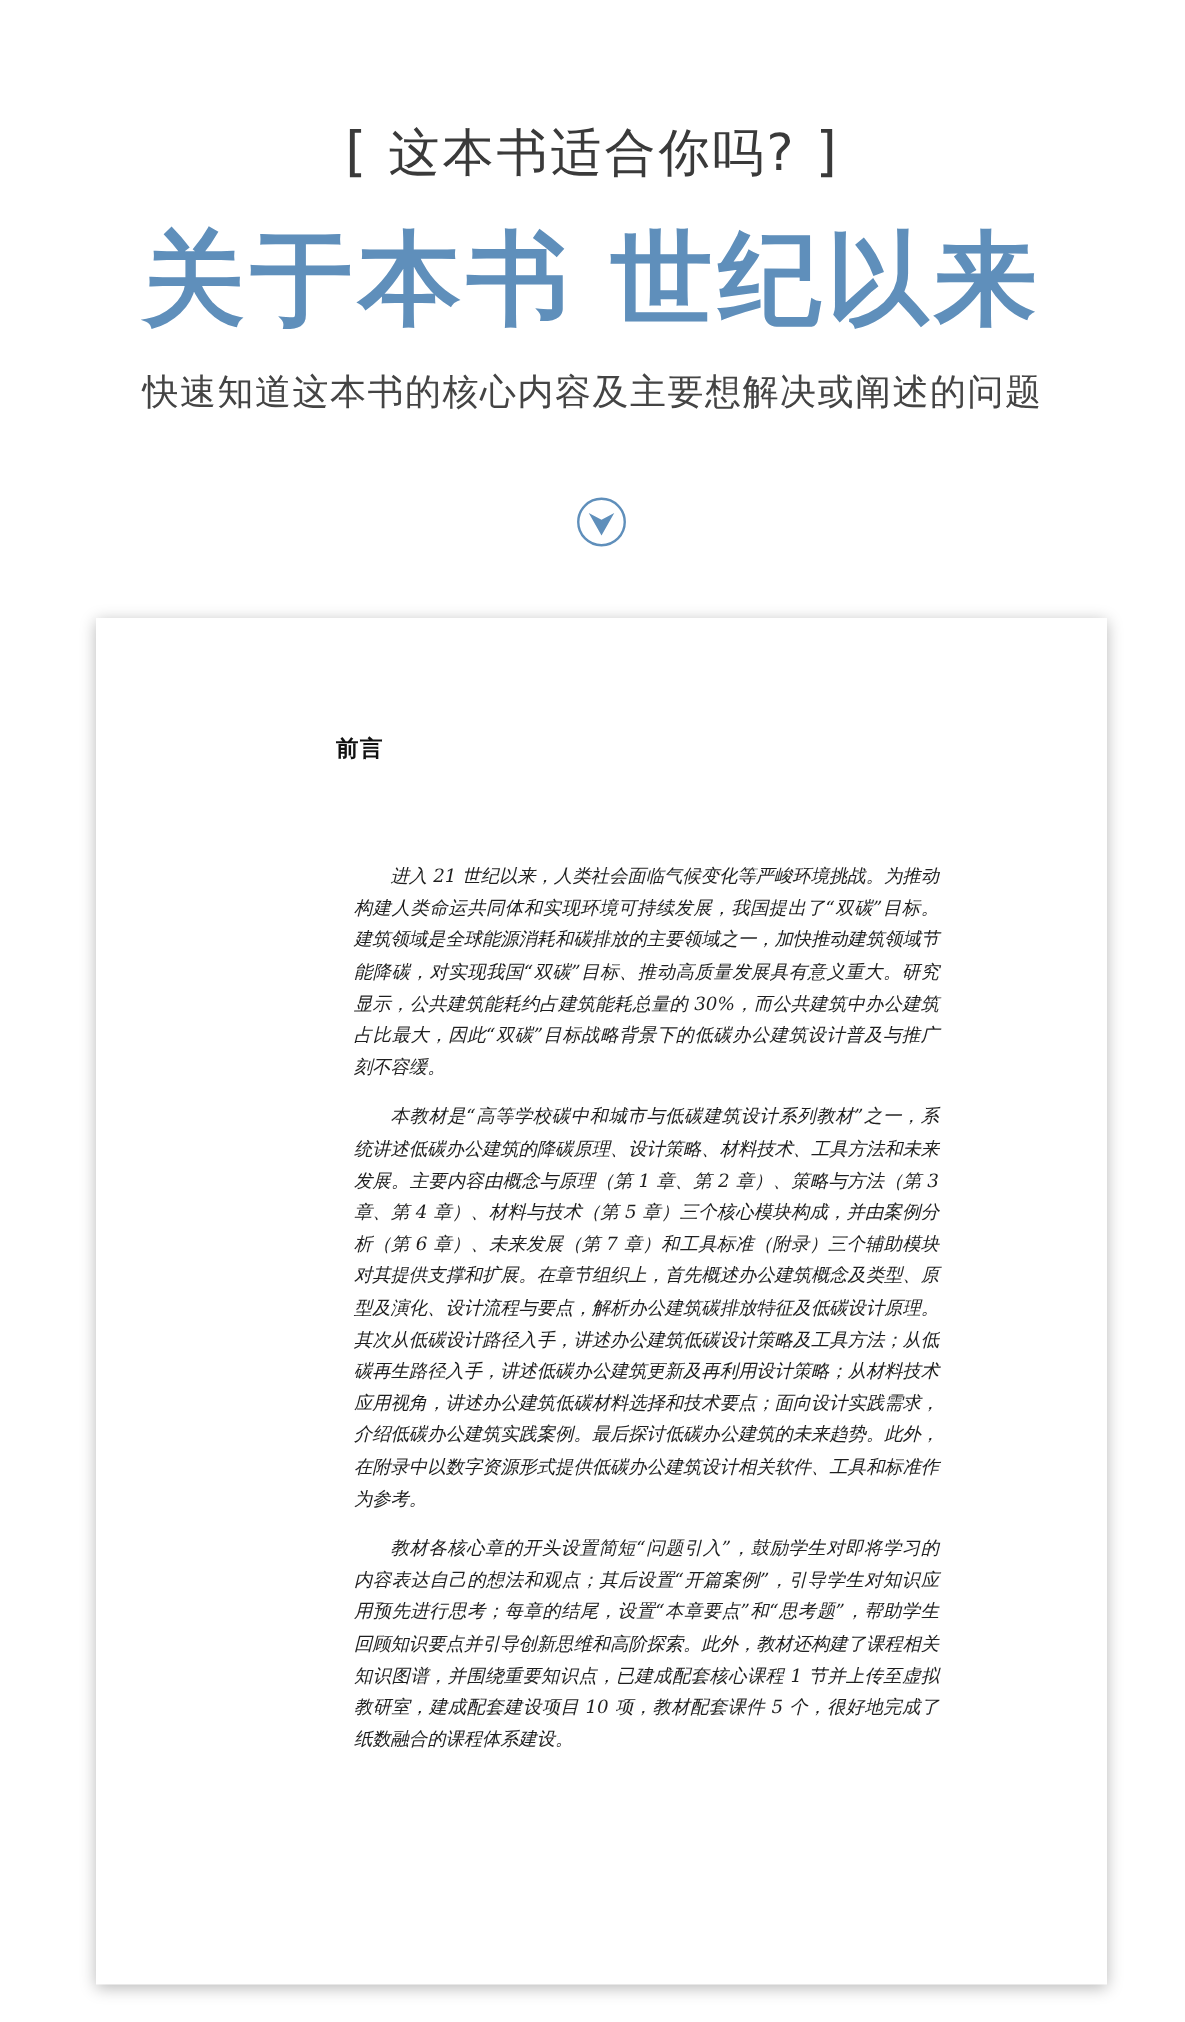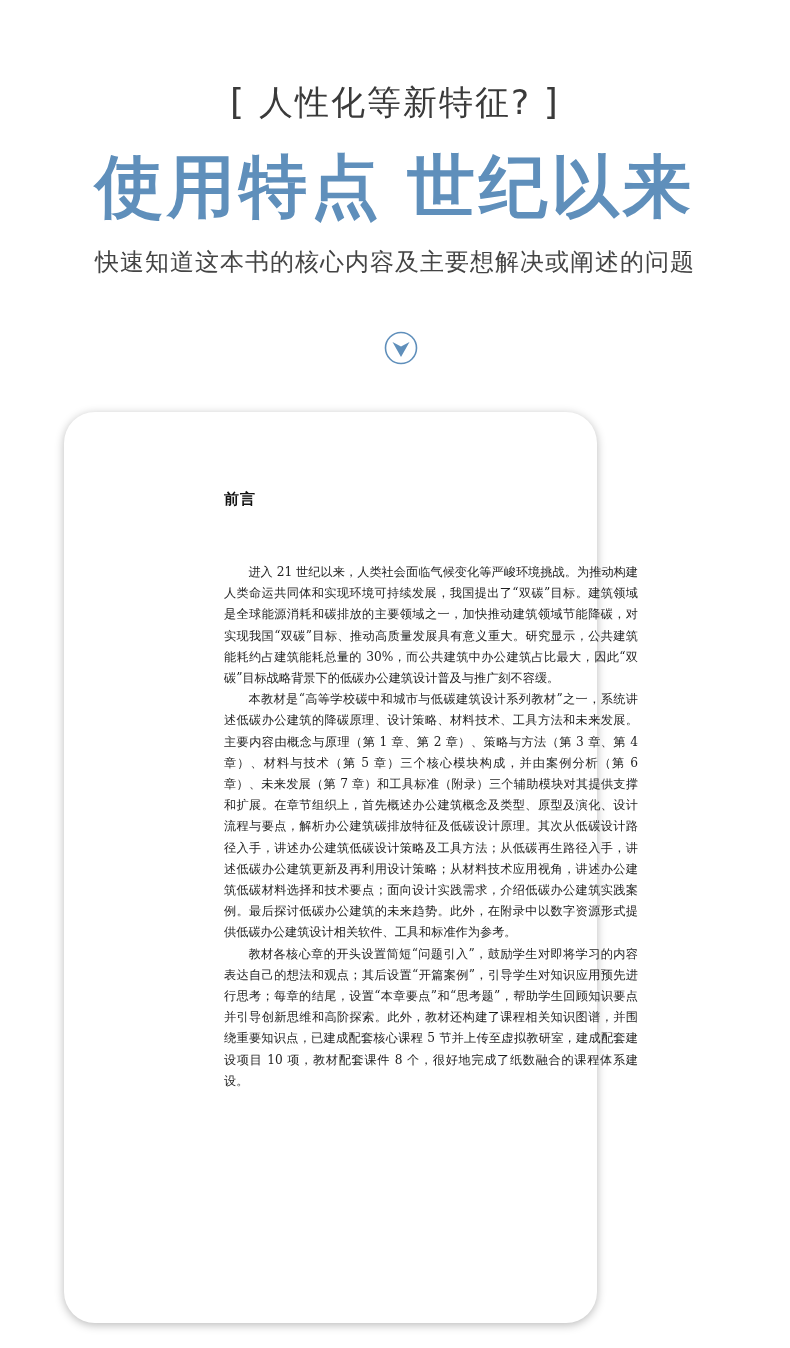--- a/index.html
+++ b/index.html
@@ -65,25 +65,24 @@
       position: absolute;
       top: 331px;
       left: 384px;
       width: 34px;
       height: 34px;
     }
     .card {
       position: absolute;
       top: 412px;
       left: 64px;
-      width: 533px;
+      width: 674px;
       height: 911px;
       background: #ffffff;
       box-shadow: 0 2px 10px rgba(0,0,0,0.28);
-      border-radius: 31px;
     }
     .card-heading {
       position: absolute;
       top: 78px;
       left: 160px;
       font-family: "DejaVu Sans", sans-serif;
       font-weight: bold;
       font-size: 15px;
       color: #111111;
       letter-spacing: 1px;
@@ -93,46 +92,47 @@
       top: 150px;
       left: 160px;
       width: 414px;
       font-family: "DejaVu Serif", serif;
       font-size: 12.2px;
       line-height: 21.2px;
       color: #1e1e1e;
       text-align: justify;
     }
     .card-body p {
-      margin: 0;
+      margin: 12px;
       text-indent: 2em;
+      font-style: italic;
     }
   </style>
 </head>
 <body>
 
 <div class="question">
   <span class="bracket">[</span>
-  <span>人性化等新特征?</span>
+  <span>这本书适合你吗?</span>
   <span class="bracket">]</span>
 </div>
 
 <div class="main-title">
-  <span>使用特点</span><span class="gap"></span><span>世纪以来</span>
+  <span>关于本书</span><span class="gap"></span><span>世纪以来</span>
 </div>
 
 <div class="subtitle">快速知道这本书的核心内容及主要想解决或阐述的问题</div>
 
 <div class="down-icon">
   <svg width="34" height="34" viewBox="0 0 34 34">
     <circle cx="17" cy="17" r="15.5" fill="none" stroke="#5f8fbb" stroke-width="1.6"></circle>
     <path d="M8.5 11 L17 15.5 L25.5 11 L17 26 Z" fill="#5f8fbb"></path>
   </svg>
 </div>
 
 <div class="card">
   <div class="card-heading">前言</div>
   <div class="card-body">
     <p>进入 21 世纪以来，人类社会面临气候变化等严峻环境挑战。为推动构建人类命运共同体和实现环境可持续发展，我国提出了“双碳”目标。建筑领域是全球能源消耗和碳排放的主要领域之一，加快推动建筑领域节能降碳，对实现我国“双碳”目标、推动高质量发展具有意义重大。研究显示，公共建筑能耗约占建筑能耗总量的 30%，而公共建筑中办公建筑占比最大，因此“双碳”目标战略背景下的低碳办公建筑设计普及与推广刻不容缓。</p>
     <p>本教材是“高等学校碳中和城市与低碳建筑设计系列教材”之一，系统讲述低碳办公建筑的降碳原理、设计策略、材料技术、工具方法和未来发展。主要内容由概念与原理（第 1 章、第 2 章）、策略与方法（第 3 章、第 4 章）、材料与技术（第 5 章）三个核心模块构成，并由案例分析（第 6 章）、未来发展（第 7 章）和工具标准（附录）三个辅助模块对其提供支撑和扩展。在章节组织上，首先概述办公建筑概念及类型、原型及演化、设计流程与要点，解析办公建筑碳排放特征及低碳设计原理。其次从低碳设计路径入手，讲述办公建筑低碳设计策略及工具方法；从低碳再生路径入手，讲述低碳办公建筑更新及再利用设计策略；从材料技术应用视角，讲述办公建筑低碳材料选择和技术要点；面向设计实践需求，介绍低碳办公建筑实践案例。最后探讨低碳办公建筑的未来趋势。此外，在附录中以数字资源形式提供低碳办公建筑设计相关软件、工具和标准作为参考。</p>
-    <p>教材各核心章的开头设置简短“问题引入”，鼓励学生对即将学习的内容表达自己的想法和观点；其后设置“开篇案例”，引导学生对知识应用预先进行思考；每章的结尾，设置“本章要点”和“思考题”，帮助学生回顾知识要点并引导创新思维和高阶探索。此外，教材还构建了课程相关知识图谱，并围绕重要知识点，已建成配套核心课程 5 节并上传至虚拟教研室，建成配套建设项目 10 项，教材配套课件 8 个，很好地完成了纸数融合的课程体系建设。</p>
+    <p>教材各核心章的开头设置简短“问题引入”，鼓励学生对即将学习的内容表达自己的想法和观点；其后设置“开篇案例”，引导学生对知识应用预先进行思考；每章的结尾，设置“本章要点”和“思考题”，帮助学生回顾知识要点并引导创新思维和高阶探索。此外，教材还构建了课程相关知识图谱，并围绕重要知识点，已建成配套核心课程 1 节并上传至虚拟教研室，建成配套建设项目 10 项，教材配套课件 5 个，很好地完成了纸数融合的课程体系建设。</p>
   </div>
 </div>
 
 </body></html>

